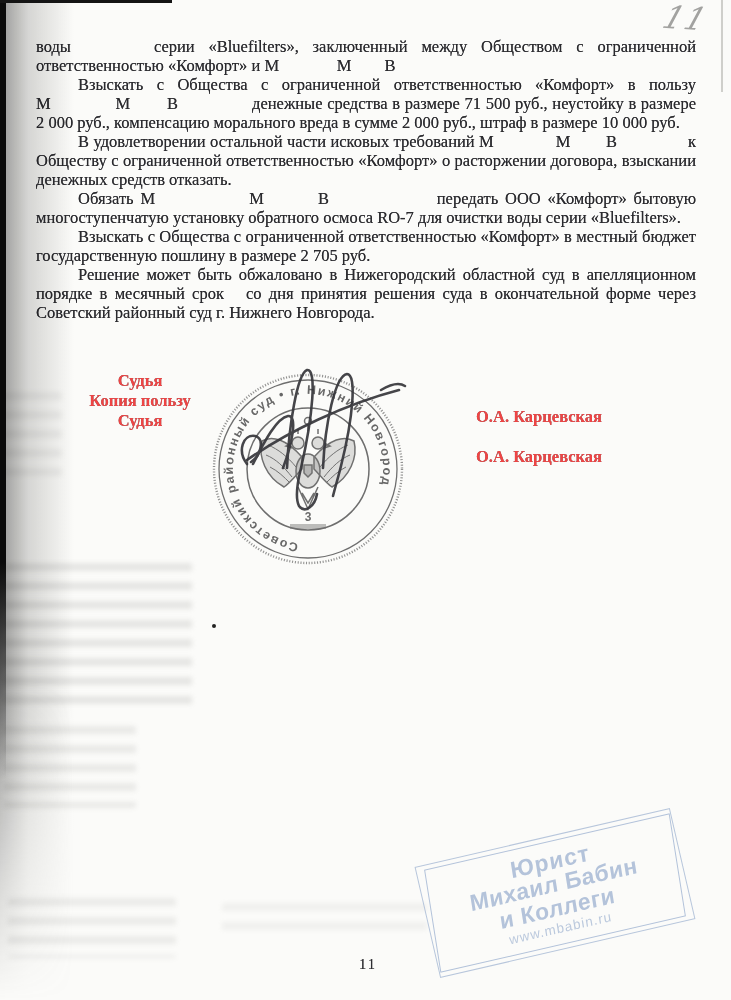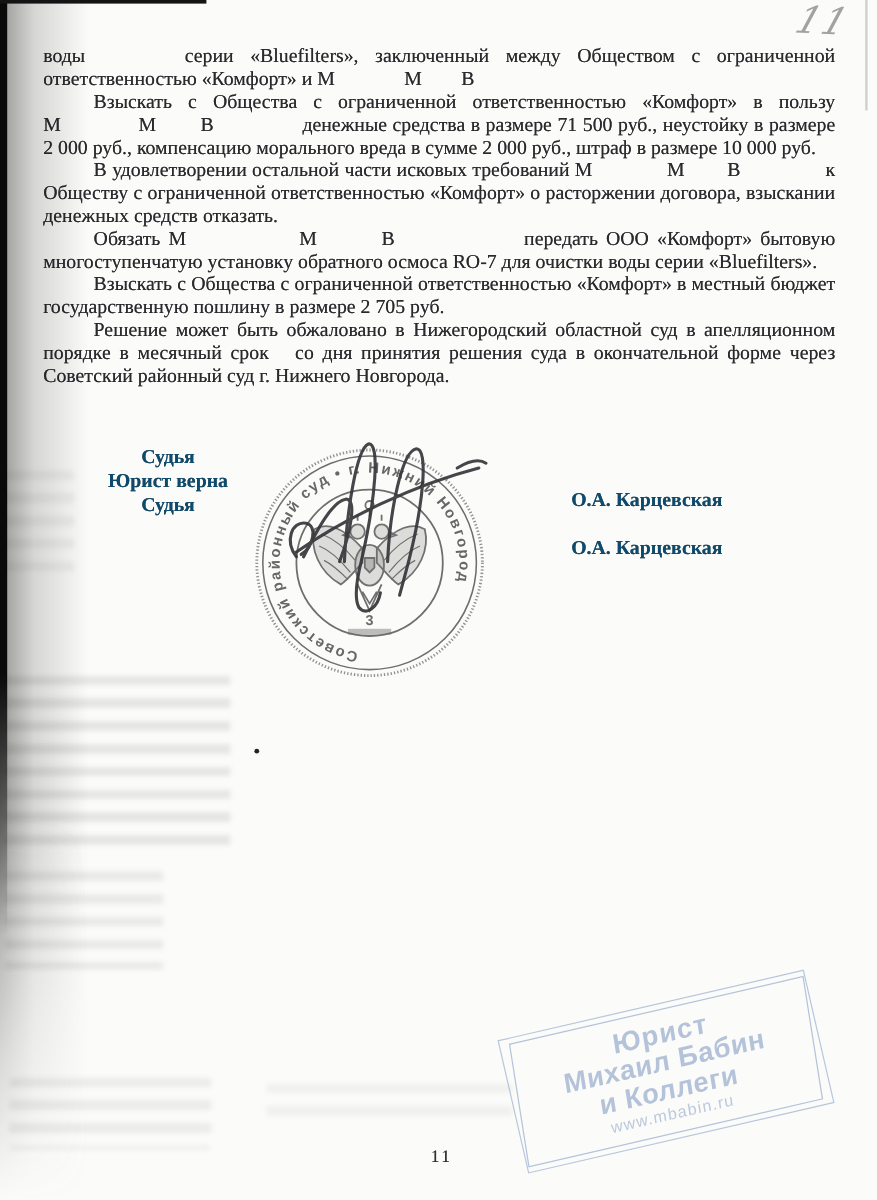--- a/index.html
+++ b/index.html
@@ -13,21 +13,21 @@
     position:absolute;left:36px;top:37px;width:660px;
     font-size:16.5px;line-height:19px;color:#2a2a2e;
     text-align:justify;
     text-shadow:0 0 .35px rgba(35,35,40,.75);
   }
   .body-text p{margin:0;}
   .body-text p.indent{text-indent:42px;}
   
   .sig-block{
     position:absolute;left:88px;top:371px;width:560px;
-    font-size:16.5px;font-weight:bold;color:#0c4a6e;
+    font-size:16.5px;font-weight:bold;color:#ef4444;
     text-shadow:0 0 .35px rgba(30,30,35,.7);
   }
   .sig-row{position:relative;height:19.8px;}
   .sig-label{display:inline-block;width:104px;text-align:center;white-space:nowrap;}
   .sig-name{position:absolute;left:388px;top:0;white-space:nowrap;margin-top:36px;}
   
   .stamp{
     position:absolute;left:210px;top:371px;width:196px;height:196px;
     opacity:.88;filter:blur(.35px);
   }
@@ -122,21 +122,21 @@
     </div>
 
   <div class="sig-block">
 
       <div class="sig-row">
         <span class="sig-label">Судья</span>
         <span class="sig-name">О.А. Карцевская</span>
       </div>
 
       <div class="sig-row">
-        <span class="sig-label">Юрист верна</span>
+        <span class="sig-label">Копия пользу</span>
         <span class="sig-name"></span>
       </div>
 
       <div class="sig-row">
         <span class="sig-label">Судья</span>
         <span class="sig-name">О.А. Карцевская</span>
       </div>
     </div>
 
   <div class="stamp">

